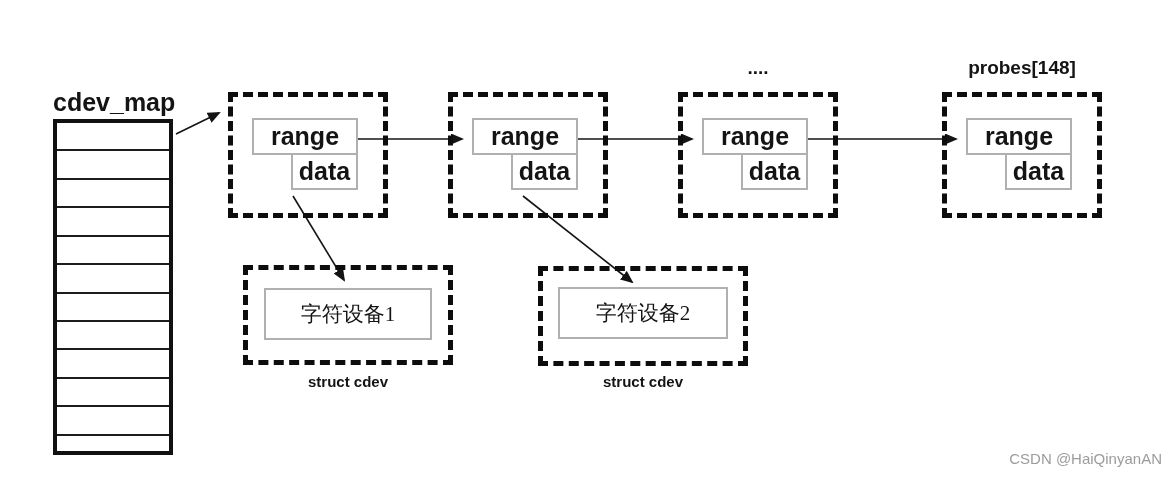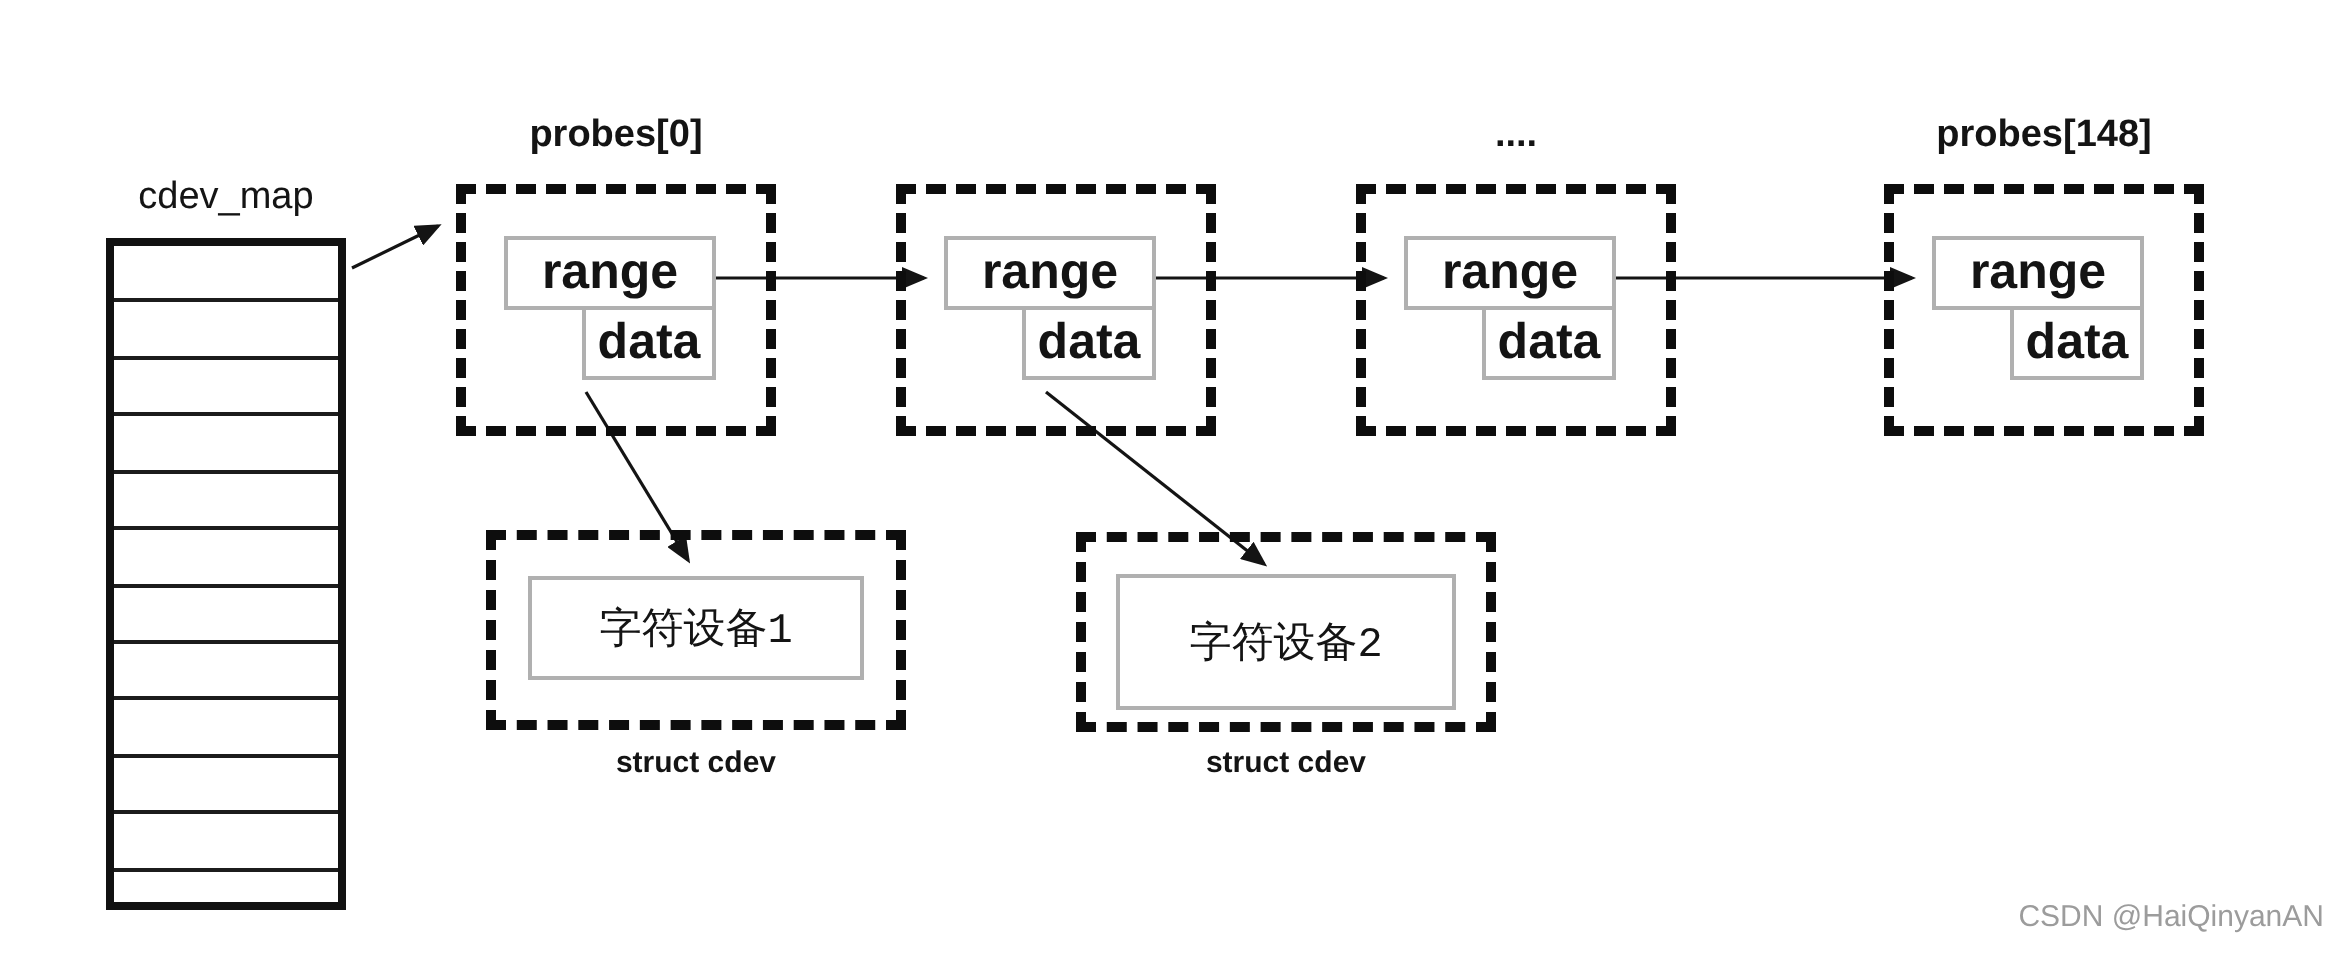--- a/index.html
+++ b/index.html
@@ -4,41 +4,41 @@
 <style>
   html,body{margin:0;padding:0;background:#ffffff;}
   .stage{
     position:relative;width:1168px;height:482px;background:#ffffff;overflow:hidden;
     font-family:"Liberation Sans","DejaVu Sans",sans-serif;color:#141414;
   }
   .arrow-layer{position:absolute;left:0;top:0;width:1168px;height:482px;pointer-events:none;}
 
   
   .cdev-label{position:absolute;left:53px;top:88px;width:120px;text-align:center;
-    font-size:19px;font-weight:400;}
+    font-size:25px;font-weight:700;}
   .cdev-table{position:absolute;left:53px;top:119px;width:120px;height:336px;
     border:4px solid #111;box-sizing:border-box;display:flex;flex-direction:column;background:#fff;}
   .cdev-row{flex:1 1 auto;border-bottom:2px solid #1c1c1c;}
   .cdev-row:last-child{flex:0.58 1 auto;border-bottom:none;}
 
   
   .probe-label{position:absolute;top:57px;width:160px;text-align:center;
     font-size:19px;font-weight:600;}
   .probe-box{position:absolute;top:92px;width:160px;height:126px;
     border:5px dashed #0d0d0d;box-sizing:border-box;}
   .probe-table{position:absolute;left:19px;top:21px;width:106px;}
   .pcell{height:37px;border:2px solid #b0b0b0;background:#fff;box-sizing:border-box;
     display:flex;align-items:center;justify-content:center;font-size:25px;font-weight:600;}
   .pcell + .pcell{margin-top:-2px;margin-left:39px;}
 
   
   .cdev-node{position:absolute;width:210px;height:100px;border:5px dashed #0d0d0d;box-sizing:border-box;}
   .cdev-node-value{position:absolute;border:2px solid #b0b0b0;background:#fff;box-sizing:border-box;
     display:flex;align-items:center;justify-content:center;font-size:21px;
-    font-family:Liberation Mono, monospace;}
+    font-family:Liberation Serif, serif;}
   .cdev-node-caption{position:absolute;width:210px;text-align:center;font-size:15px;font-weight:600;}
 
   .watermark{position:absolute;right:6px;top:450px;font-size:15px;color:#9c9c9c;margin-left:13px;}
 </style>
 </head>
 <body>
 
 <div class="stage">
 
   <svg class="arrow-layer" viewBox="0 0 1168 482" xmlns="http://www.w3.org/2000/svg">
@@ -64,21 +64,20 @@
     <div class="cdev-row"></div>
     <div class="cdev-row"></div>
     <div class="cdev-row"></div>
     <div class="cdev-row"></div>
     <div class="cdev-row"></div>
     <div class="cdev-row"></div>
     <div class="cdev-row"></div>
     <div class="cdev-row"></div>
   </div>
 
-  <div class="probe-label" style="left:228px">probes[0]</div>
   <div class="probe-box" style="left:228px">
     <div class="probe-table">
       <div class="pcell">range</div>
       <div class="pcell">data</div>
     </div>
   </div>
 
   <div class="probe-box" style="left:448px">
     <div class="probe-table">
       <div class="pcell">range</div>
@@ -101,19 +100,19 @@
       <div class="pcell">data</div>
     </div>
   </div>
 
   <div class="cdev-node" style="left:243px;top:265px">
     <div class="cdev-node-value" style="left:16px;top:18px;width:168px;height:52px">字符设备1</div>
   </div>
   <div class="cdev-node-caption" style="left:243px;top:373px">struct cdev</div>
 
   <div class="cdev-node" style="left:538px;top:266px">
-    <div class="cdev-node-value" style="left:15px;top:16px;width:170px;height:68px">字符设备2</div>
+    <div class="cdev-node-value" style="left:15px;top:16px;width:170px;height:52px">字符设备2</div>
   </div>
   <div class="cdev-node-caption" style="left:538px;top:373px">struct cdev</div>
 
   <div class="watermark">CSDN @HaiQinyanAN</div>
 
 </div>
 
 </body></html>

